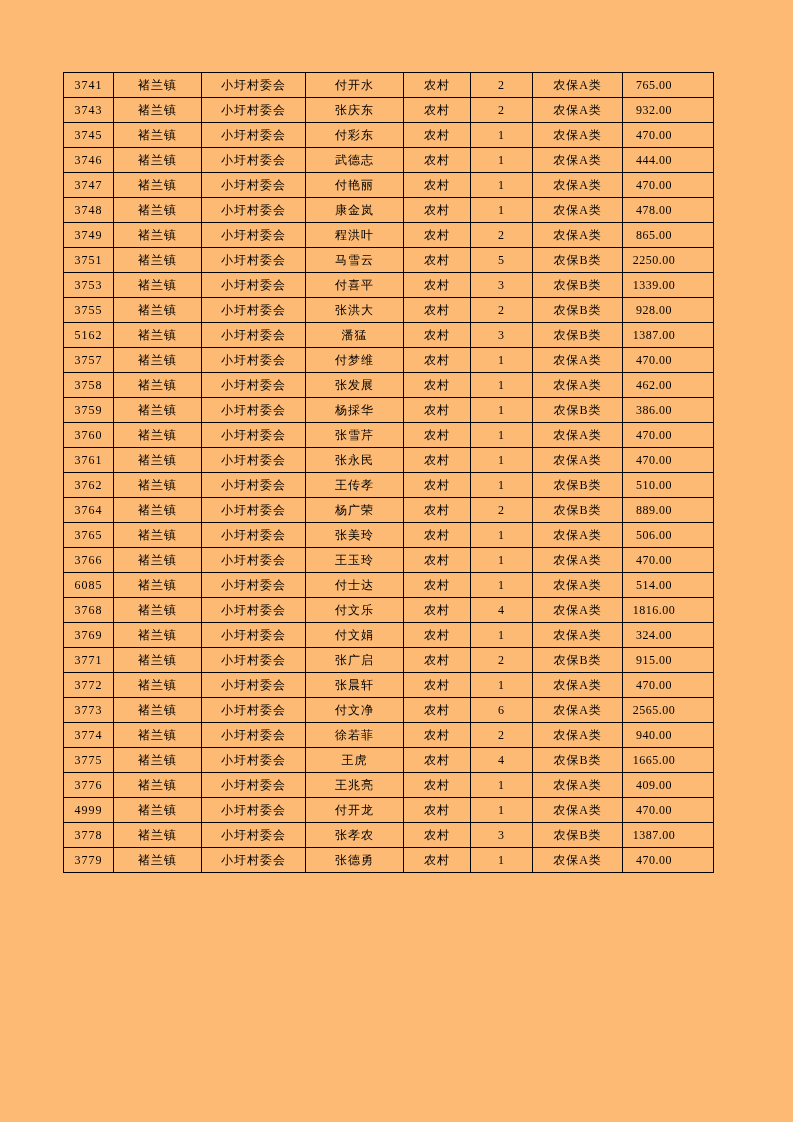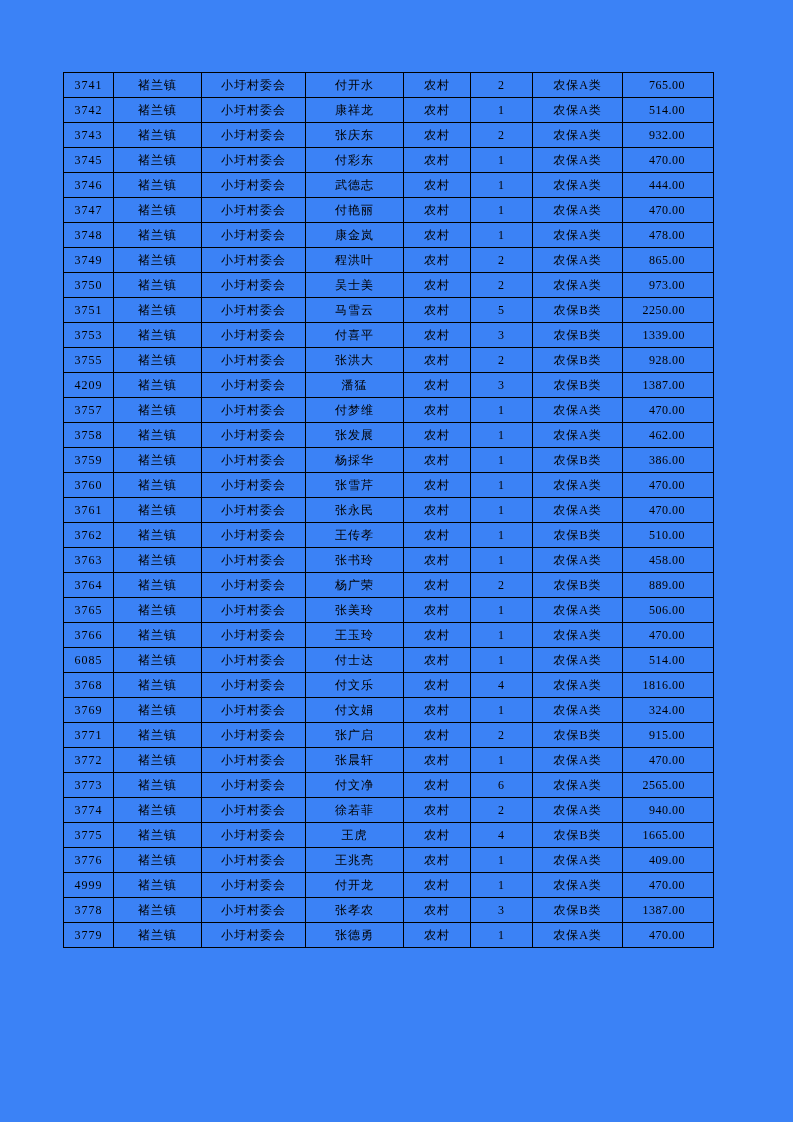--- a/index.html
+++ b/index.html
@@ -5,21 +5,21 @@
   html, body {
     margin: 0;
     padding: 0;
     background: #ffffff;
     font-family: "Liberation Serif", "DejaVu Serif", serif;
   }
   .page {
     position: relative;
     width: 793px;
     height: 1122px;
-    background: #3b82f6;
+    background: #fdba74;
     overflow: hidden;
   }
   table.records {
     position: absolute;
     left: 63px;
     top: 72px;
     width: 650px;
     border-collapse: collapse;
     table-layout: fixed;
     font-size: 12px;
@@ -37,21 +37,21 @@
   }
   table.records col.c-serial   { width: 50px; }
   table.records col.c-town     { width: 88px; }
   table.records col.c-village  { width: 104px; }
   table.records col.c-name     { width: 98px; }
   table.records col.c-type     { width: 67px; }
   table.records col.c-count    { width: 62px; }
   table.records col.c-category { width: 90px; }
   table.records col.c-amount   { width: 91px; }
   table.records td.col-amount {
-    text-align: right;
+    text-align: center;
     padding-right: 28px;
     letter-spacing: 0.5px;
   }
 </style>
 </head>
 <body>
 
 <div class="page">
   <table class="records">
     <colgroup>
@@ -69,30 +69,20 @@
           <td class="col-serial">3741</td>
           <td class="col-town">褚兰镇</td>
           <td class="col-village">小圩村委会</td>
           <td class="col-name">付开水</td>
           <td class="col-type">农村</td>
           <td class="col-count">2</td>
           <td class="col-category">农保A类</td>
           <td class="col-amount">765.00</td>
         </tr>
         <tr>
-          <td class="col-serial">3742</td>
-          <td class="col-town">褚兰镇</td>
-          <td class="col-village">小圩村委会</td>
-          <td class="col-name">康祥龙</td>
-          <td class="col-type">农村</td>
-          <td class="col-count">1</td>
-          <td class="col-category">农保A类</td>
-          <td class="col-amount">514.00</td>
-        </tr>
-        <tr>
           <td class="col-serial">3743</td>
           <td class="col-town">褚兰镇</td>
           <td class="col-village">小圩村委会</td>
           <td class="col-name">张庆东</td>
           <td class="col-type">农村</td>
           <td class="col-count">2</td>
           <td class="col-category">农保A类</td>
           <td class="col-amount">932.00</td>
         </tr>
         <tr>
@@ -139,30 +129,20 @@
           <td class="col-serial">3749</td>
           <td class="col-town">褚兰镇</td>
           <td class="col-village">小圩村委会</td>
           <td class="col-name">程洪叶</td>
           <td class="col-type">农村</td>
           <td class="col-count">2</td>
           <td class="col-category">农保A类</td>
           <td class="col-amount">865.00</td>
         </tr>
         <tr>
-          <td class="col-serial">3750</td>
-          <td class="col-town">褚兰镇</td>
-          <td class="col-village">小圩村委会</td>
-          <td class="col-name">吴士美</td>
-          <td class="col-type">农村</td>
-          <td class="col-count">2</td>
-          <td class="col-category">农保A类</td>
-          <td class="col-amount">973.00</td>
-        </tr>
-        <tr>
           <td class="col-serial">3751</td>
           <td class="col-town">褚兰镇</td>
           <td class="col-village">小圩村委会</td>
           <td class="col-name">马雪云</td>
           <td class="col-type">农村</td>
           <td class="col-count">5</td>
           <td class="col-category">农保B类</td>
           <td class="col-amount">2250.00</td>
         </tr>
         <tr>
@@ -179,21 +159,21 @@
           <td class="col-serial">3755</td>
           <td class="col-town">褚兰镇</td>
           <td class="col-village">小圩村委会</td>
           <td class="col-name">张洪大</td>
           <td class="col-type">农村</td>
           <td class="col-count">2</td>
           <td class="col-category">农保B类</td>
           <td class="col-amount">928.00</td>
         </tr>
         <tr>
-          <td class="col-serial">4209</td>
+          <td class="col-serial">5162</td>
           <td class="col-town">褚兰镇</td>
           <td class="col-village">小圩村委会</td>
           <td class="col-name">潘猛</td>
           <td class="col-type">农村</td>
           <td class="col-count">3</td>
           <td class="col-category">农保B类</td>
           <td class="col-amount">1387.00</td>
         </tr>
         <tr>
           <td class="col-serial">3757</td>
@@ -247,30 +227,20 @@
         </tr>
         <tr>
           <td class="col-serial">3762</td>
           <td class="col-town">褚兰镇</td>
           <td class="col-village">小圩村委会</td>
           <td class="col-name">王传孝</td>
           <td class="col-type">农村</td>
           <td class="col-count">1</td>
           <td class="col-category">农保B类</td>
           <td class="col-amount">510.00</td>
-        </tr>
-        <tr>
-          <td class="col-serial">3763</td>
-          <td class="col-town">褚兰镇</td>
-          <td class="col-village">小圩村委会</td>
-          <td class="col-name">张书玲</td>
-          <td class="col-type">农村</td>
-          <td class="col-count">1</td>
-          <td class="col-category">农保A类</td>
-          <td class="col-amount">458.00</td>
         </tr>
         <tr>
           <td class="col-serial">3764</td>
           <td class="col-town">褚兰镇</td>
           <td class="col-village">小圩村委会</td>
           <td class="col-name">杨广荣</td>
           <td class="col-type">农村</td>
           <td class="col-count">2</td>
           <td class="col-category">农保B类</td>
           <td class="col-amount">889.00</td>

